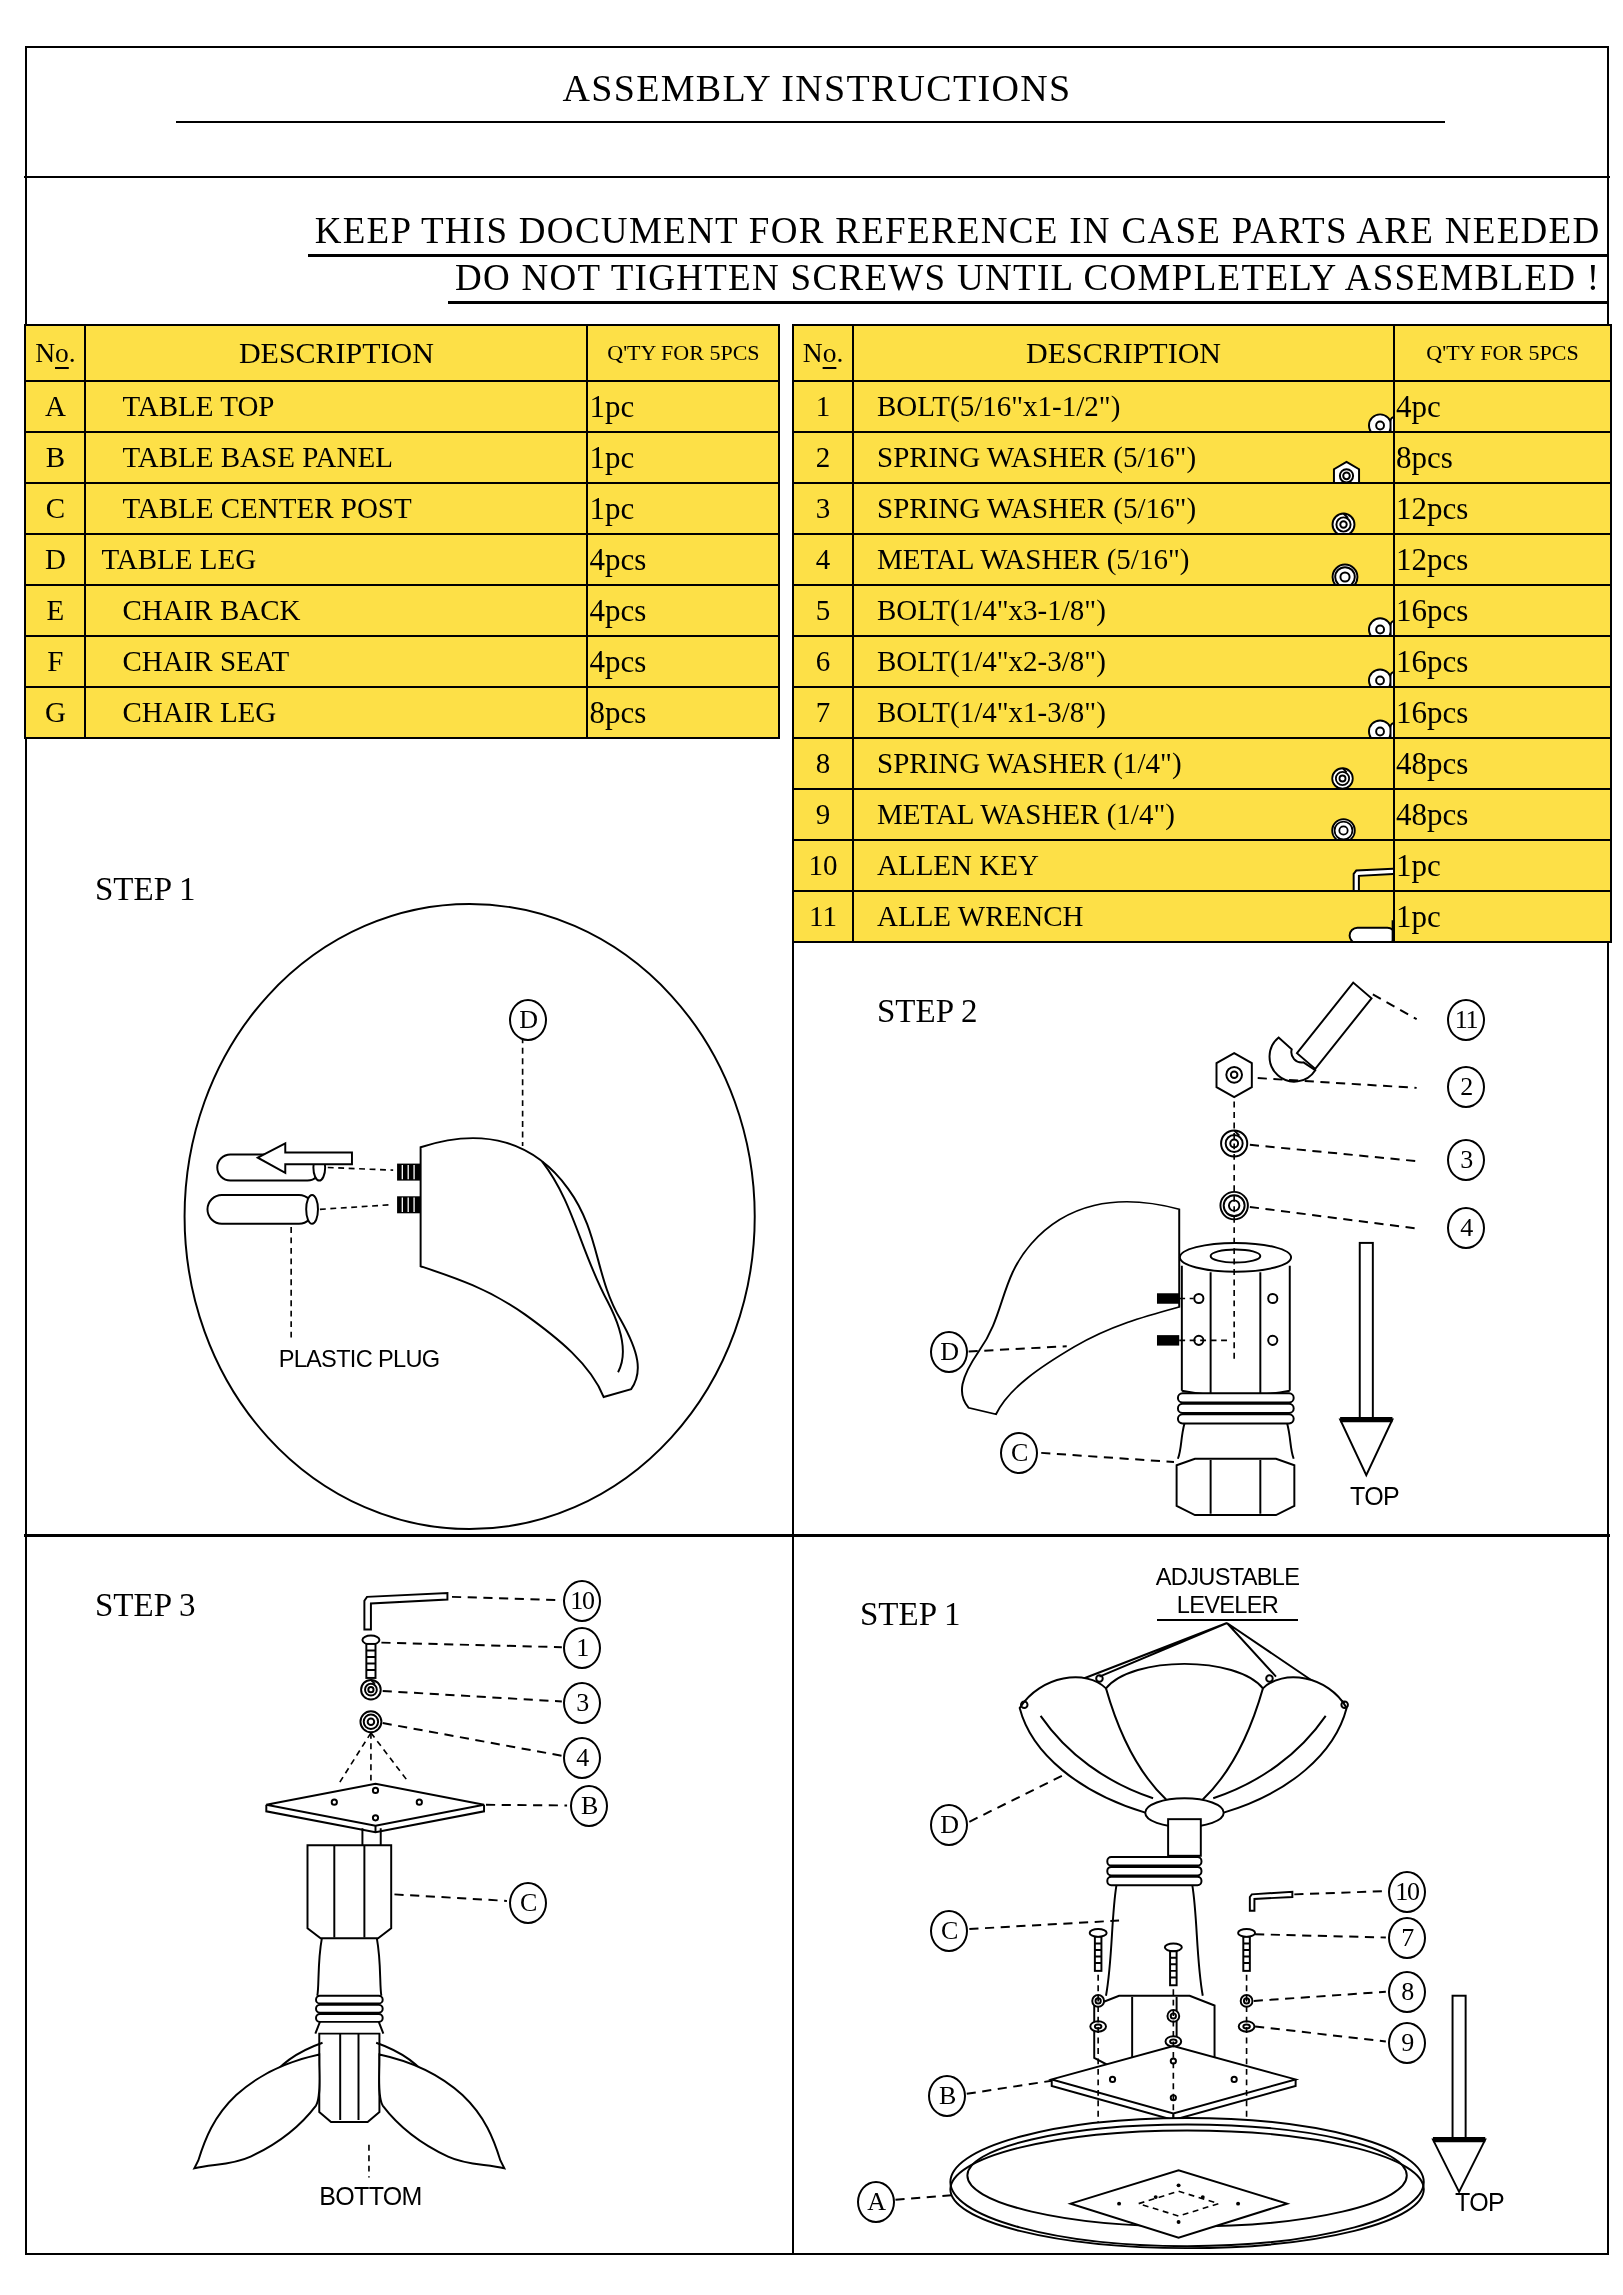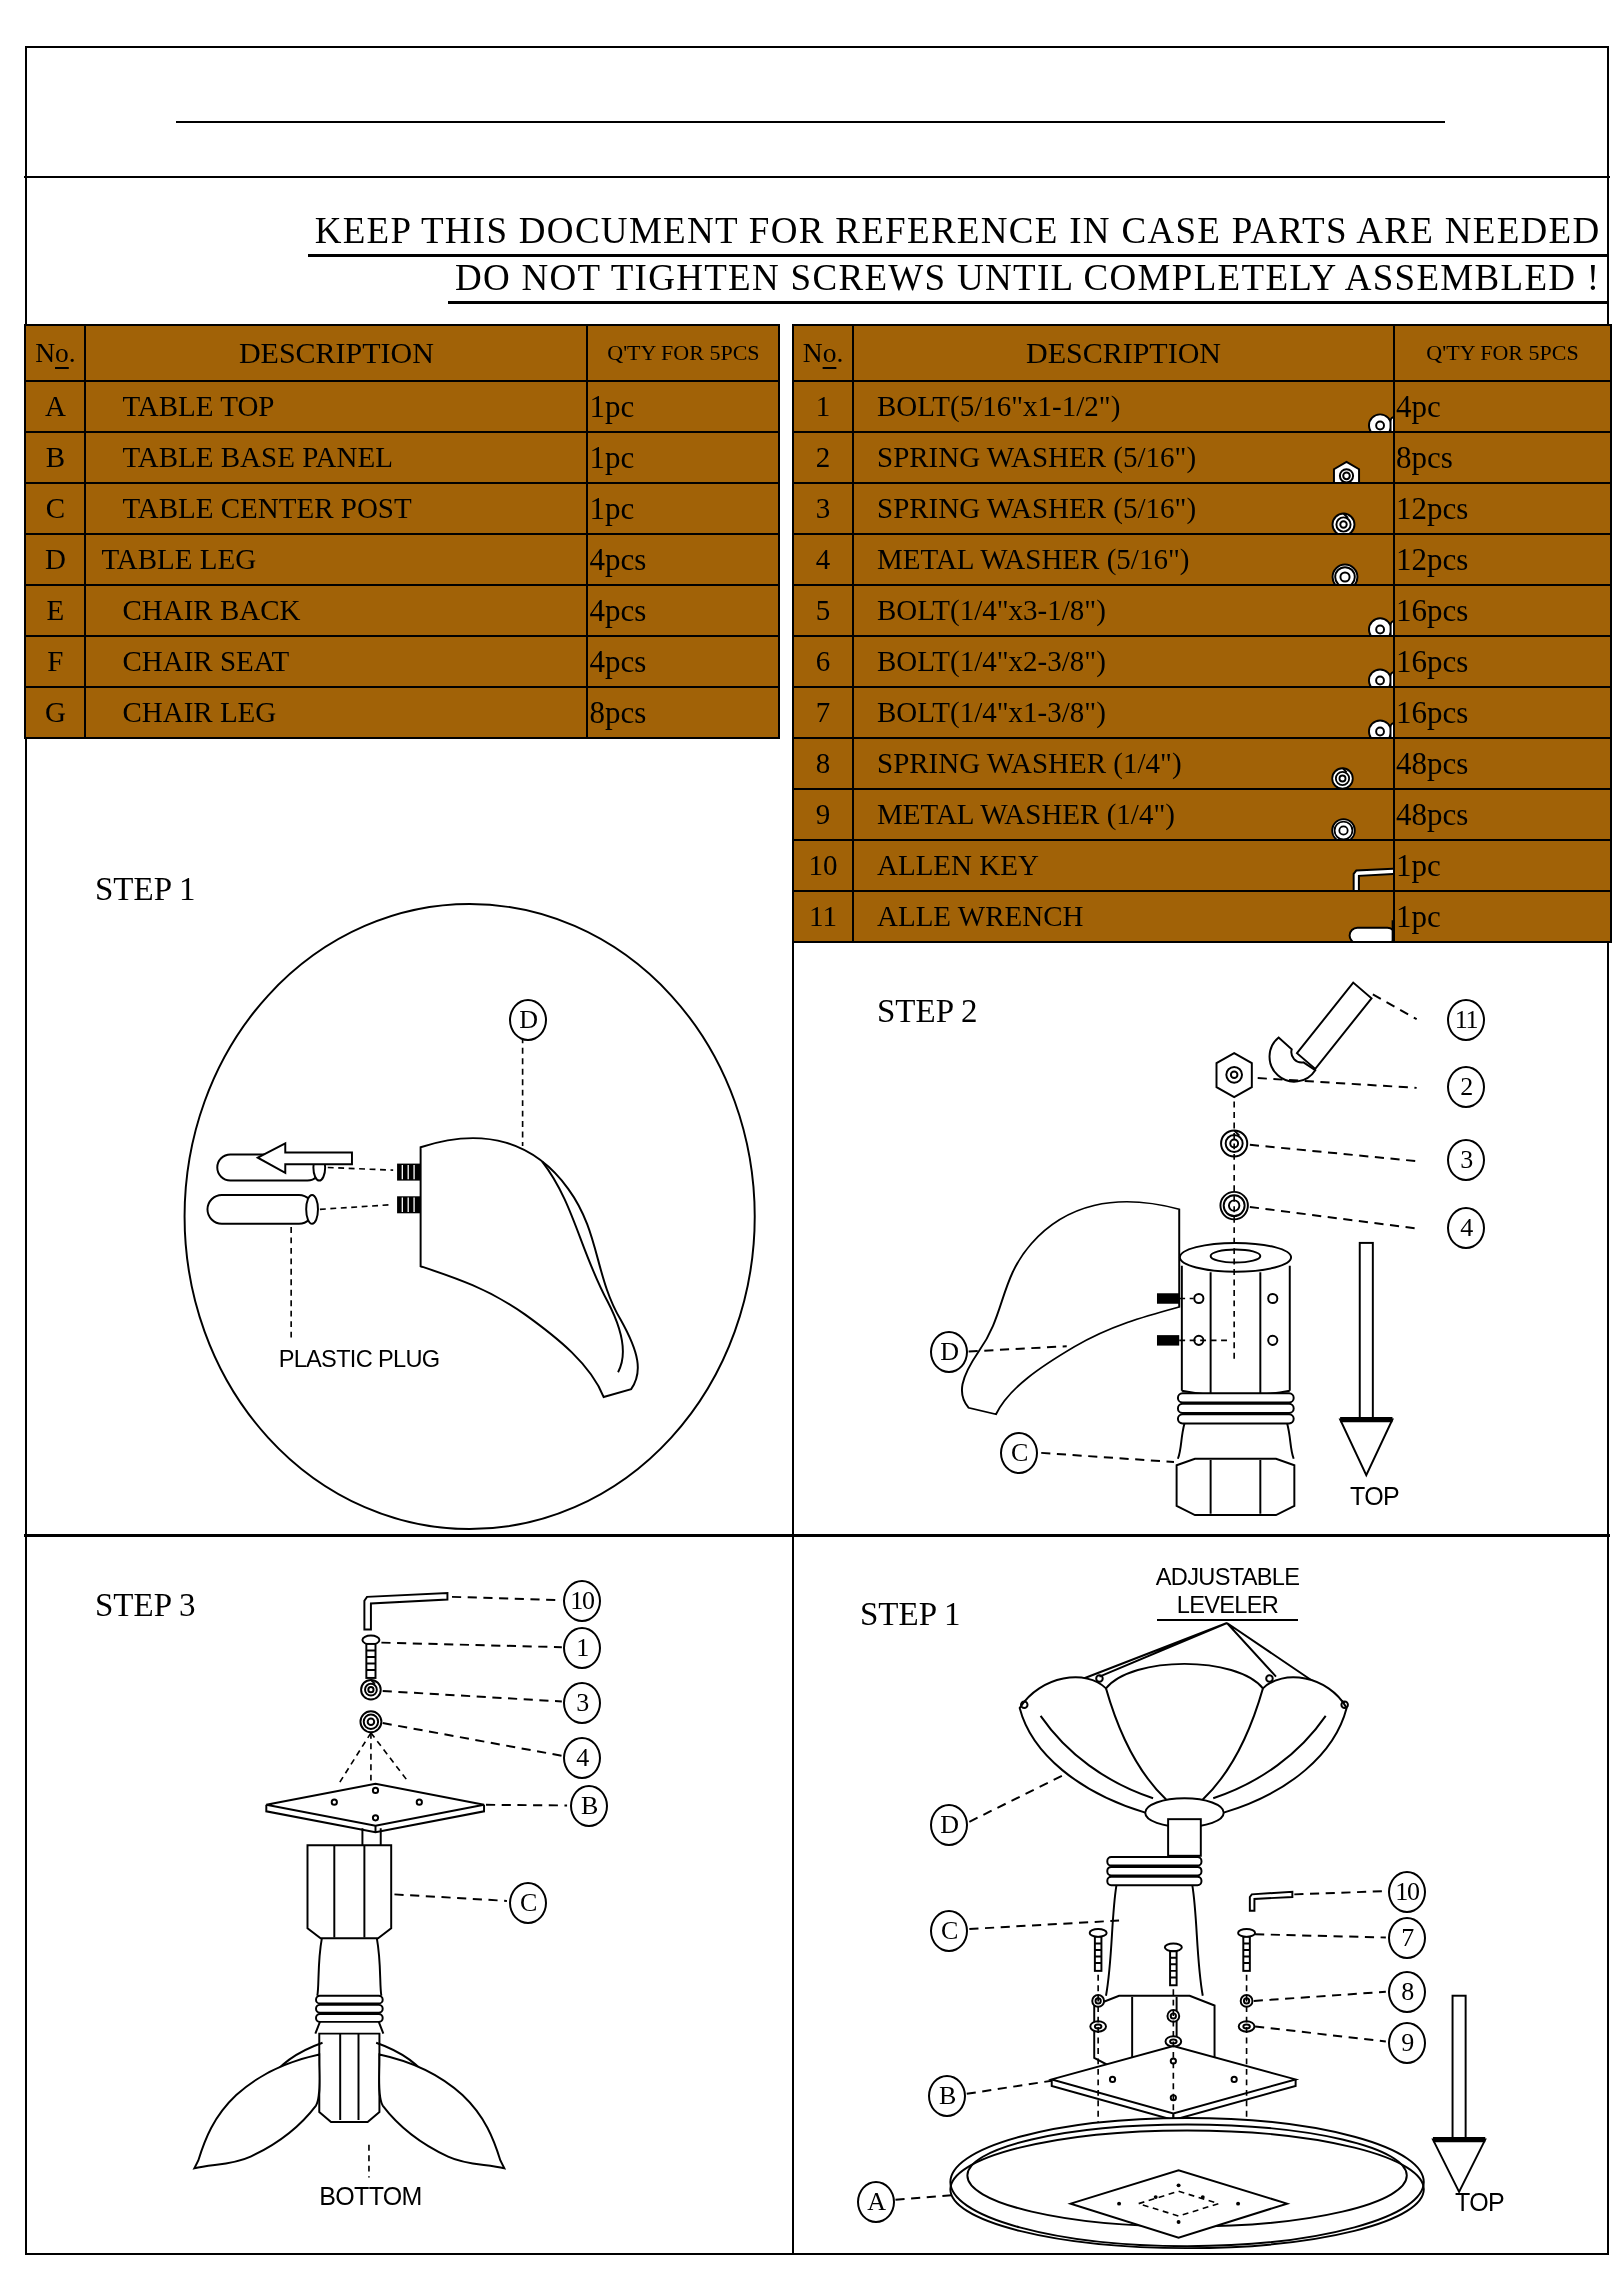--- a/index.html
+++ b/index.html
@@ -7,21 +7,21 @@
   .abs{position:absolute;}
   .page{position:absolute;left:25px;top:46px;width:1580px;height:2205px;border:2.6px solid #000;background:#fff;}
   .ser{font-family:"Liberation Serif",serif;}
   .con{font-family:"Liberation Sans",sans-serif;letter-spacing:-0.7px;}
   .title{left:0;width:100%;top:18.3px;text-align:center;font-size:38px;letter-spacing:1.3px;}
   .title-rule{left:149px;width:1269px;top:73px;border-top:2.6px solid #000;height:0;}
   .model-row{left:327px;width:1253px;top:90px;text-align:center;font-size:31px;}
   .full-rule{left:-2.6px;right:-2.6px;top:128px;border-top:2.6px solid #000;height:0;}
   .warn{left:0;width:100%;text-align:right;font-size:37px;letter-spacing:1.3px;}
   .warn span{border-bottom:3.3px solid #000;padding:0 6.5px 2.6px 6.5px;}
-  table{border-collapse:collapse;table-layout:fixed;background:#a16207;}
+  table{border-collapse:collapse;table-layout:fixed;background:#fde047;}
   td,th{border:2.6px solid #000;overflow:hidden;white-space:nowrap;}
   th{font-weight:normal;}
   .tbl{position:absolute;top:276px;}
   .no-cell{text-align:center;font-size:29px;}
   .desc-cell{font-size:29px;position:relative;}
   .qty-cell{text-align:left;font-size:31px;}
   .hdr-no{font-size:27.5px;text-align:center;}
   .hdr-desc{font-size:30px;text-align:center;}
   .hdr-qty{font-size:22px;text-align:center;}
   .u-o{text-decoration:underline;text-underline-offset:4.6px;}
@@ -36,20 +36,21 @@
   .ln{stroke:#000;stroke-width:3;fill:none;}
   .lnf{stroke:#000;stroke-width:3;fill:#fff;}
   .dash{stroke:#000;stroke-width:3;fill:none;stroke-dasharray:14 10;}
   .dash2{stroke:#000;stroke-width:2.5;fill:none;stroke-dasharray:9 7;}
 </style>
 </head>
 <body>
 
 <div class="page">
 
+  <div class="abs title ser">ASSEMBLY INSTRUCTIONS</div>
   <div class="abs title-rule"></div>
   <div class="abs full-rule"></div>
   <div class="abs warn ser" style="top:161px;"><span>KEEP THIS DOCUMENT FOR REFERENCE IN CASE PARTS ARE NEEDED</span></div>
   <div class="abs warn ser" style="top:208px;"><span>DO NOT TIGHTEN SCREWS UNTIL COMPLETELY ASSEMBLED !</span></div>
 
   <div class="abs vdiv"></div>
   <div class="abs hdiv"></div>
 
   <table class="tbl" style="left:-2.6px;width:754px;">
     <colgroup>

